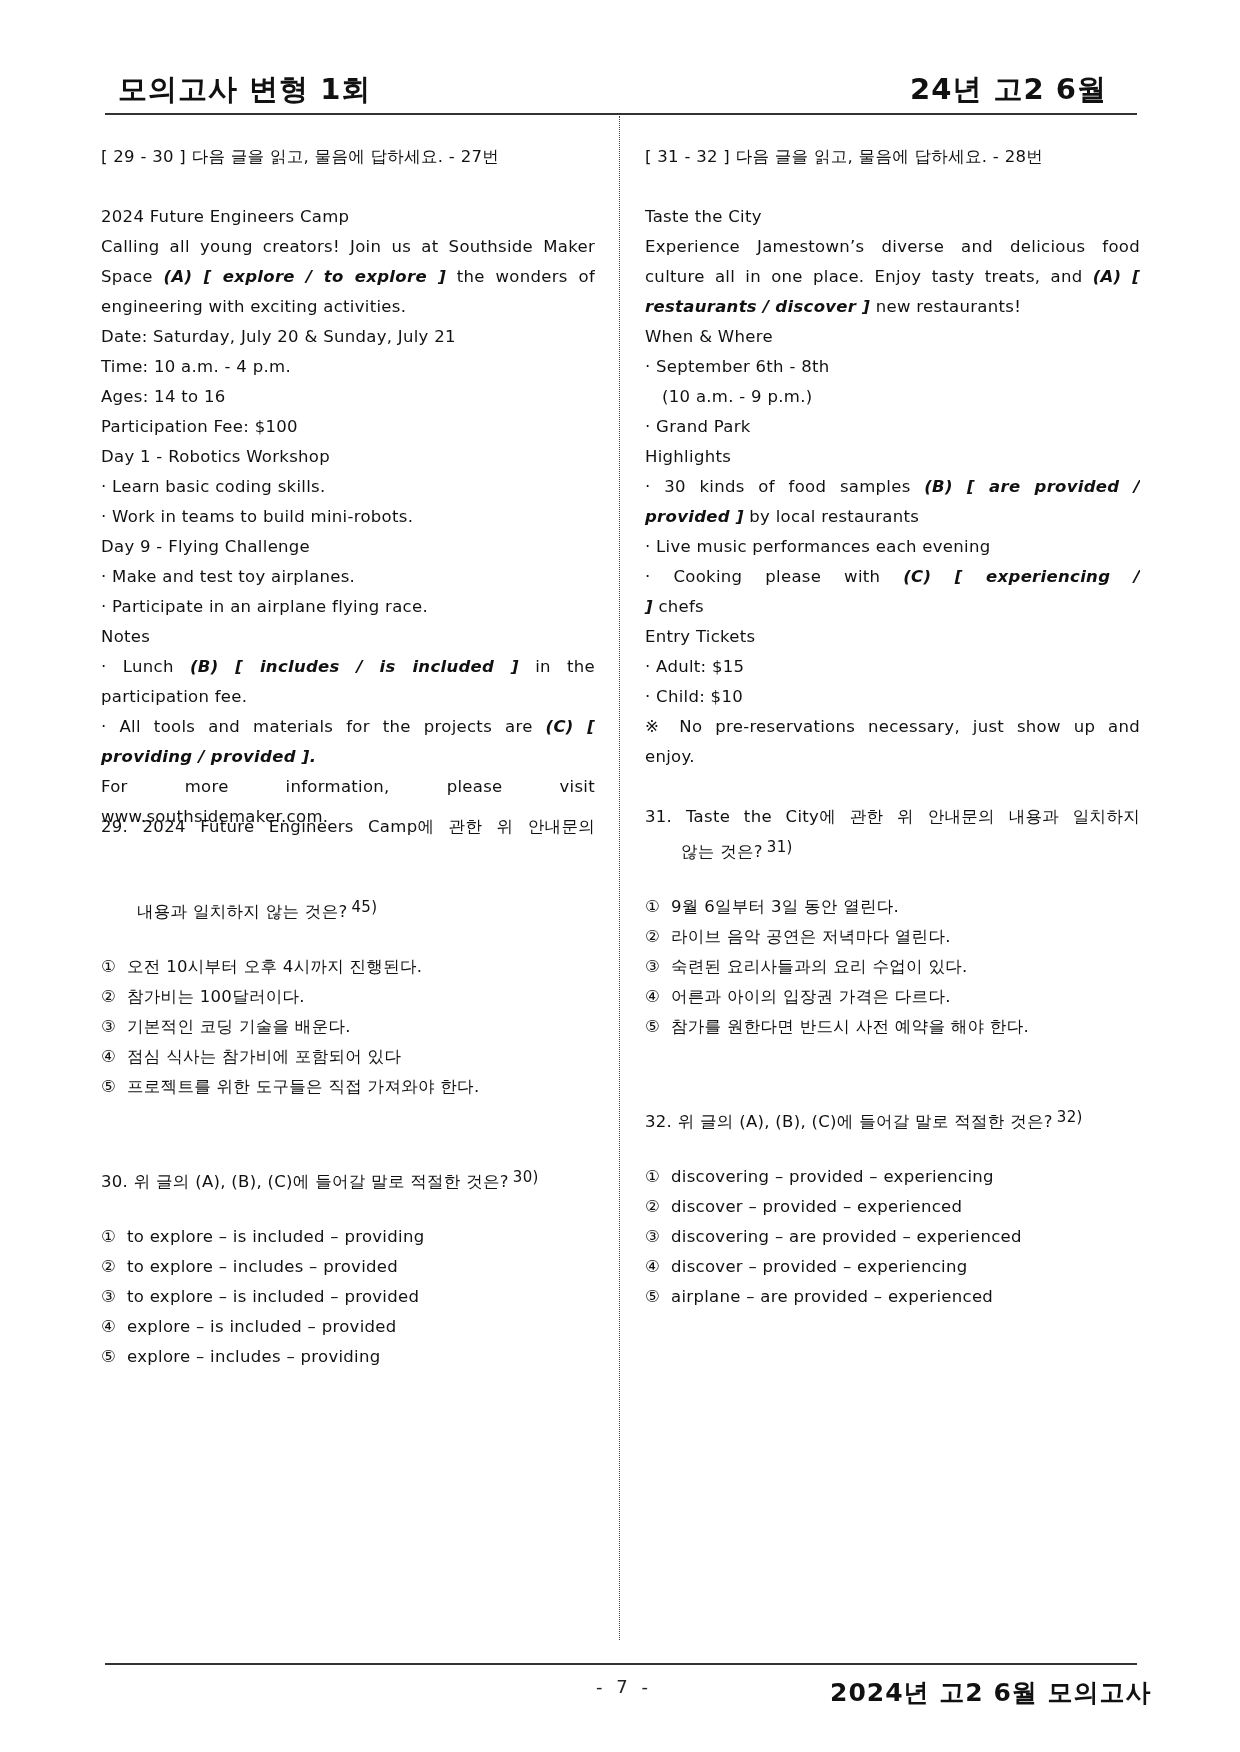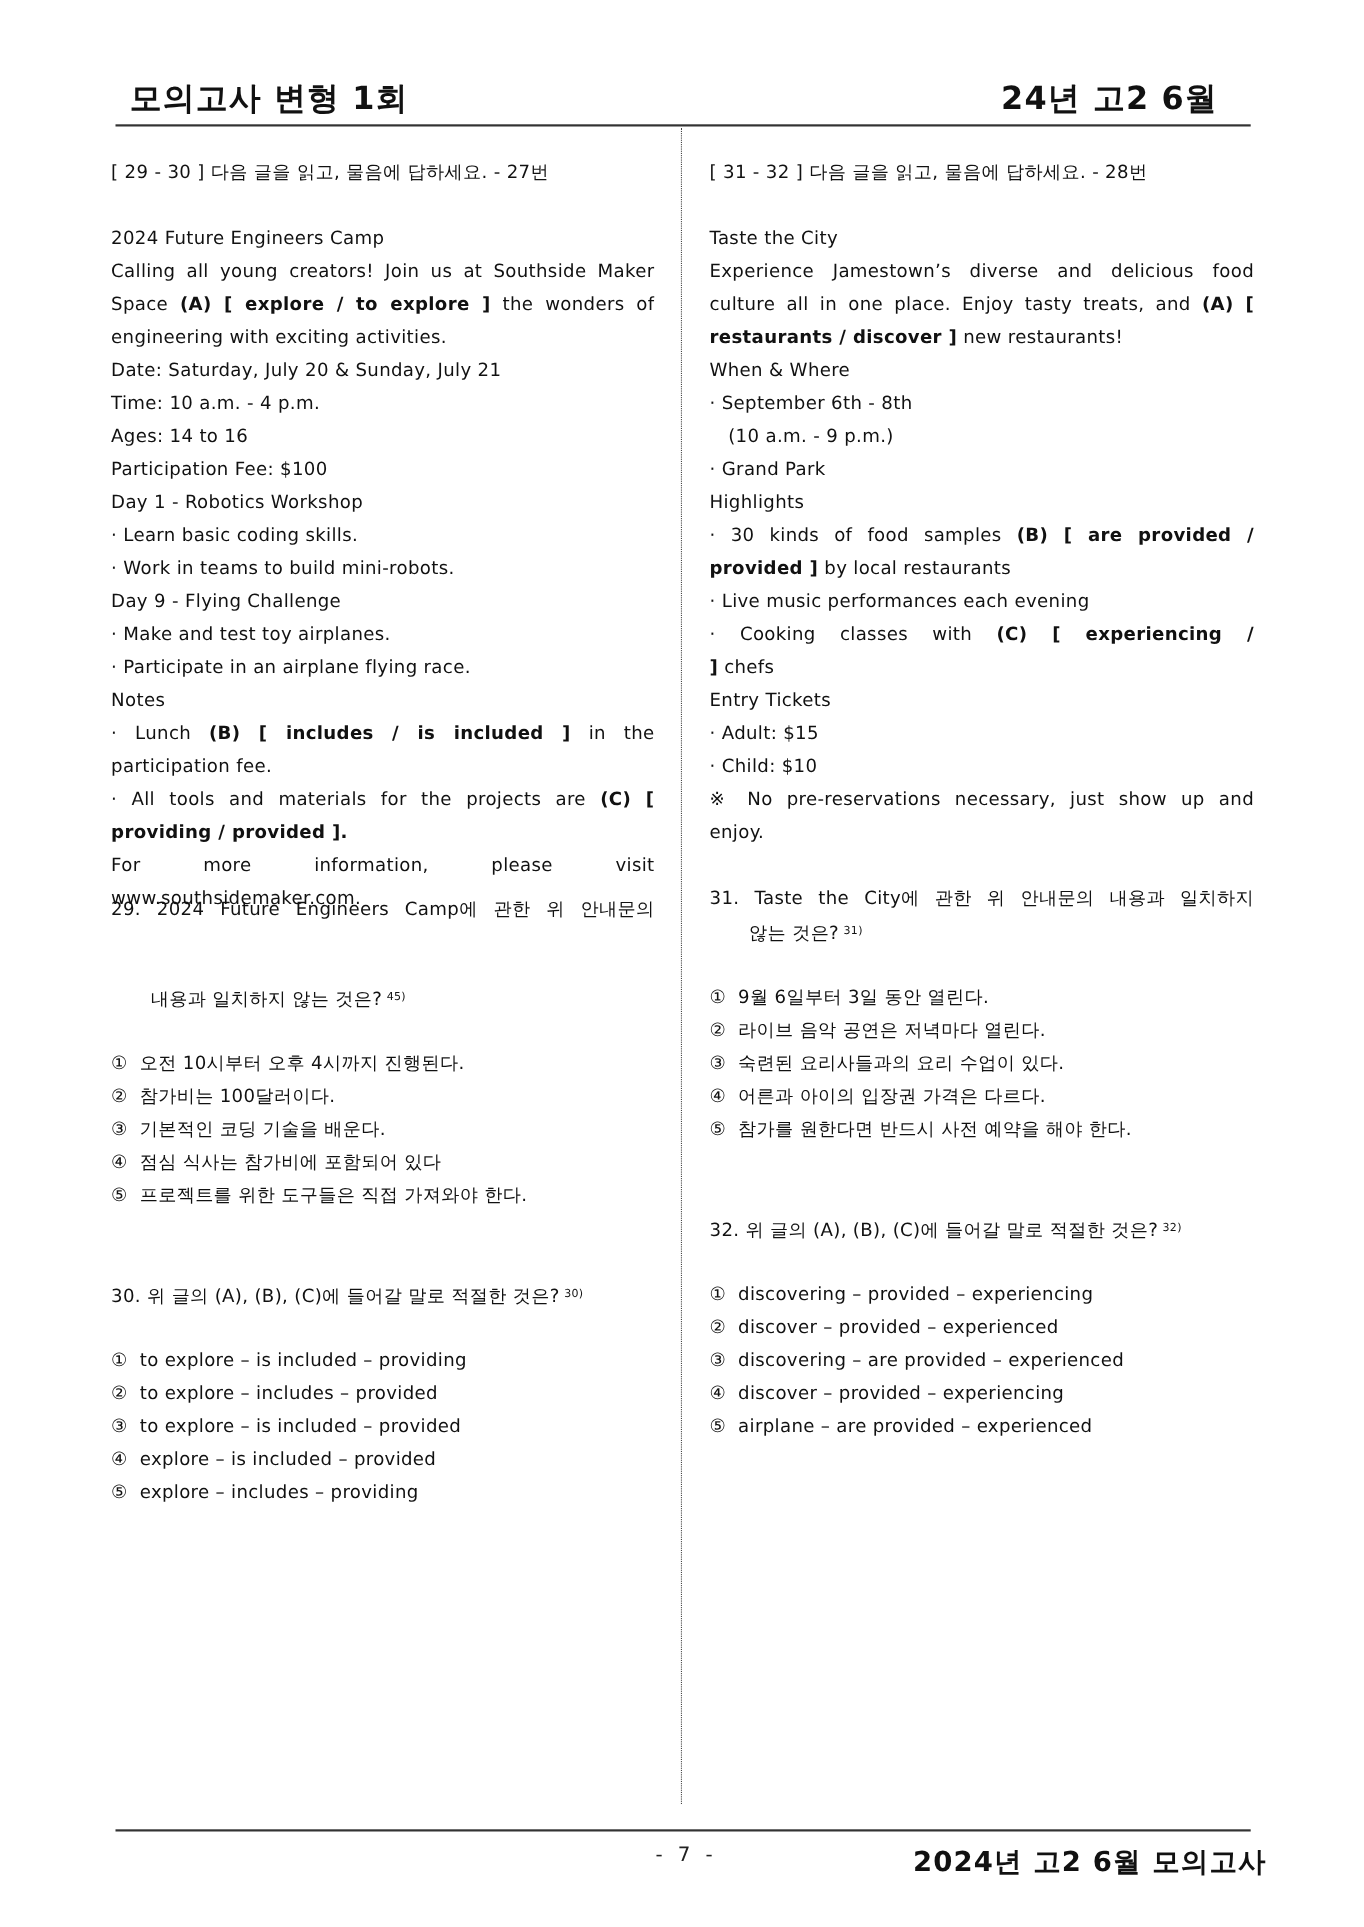--- a/index.html
+++ b/index.html
@@ -13,24 +13,24 @@
   #hdr-rule { top: 113px; }
   #ftr-rule { top: 1663px; }
   .divider { position: absolute; left: 619px; top: 116px; height: 1524px; width: 0;
              border-left: 1px dotted #444; }
   .col { position: absolute; top: 0; }
   #col-left { left: 101px; width: 494px; }
   #col-right { left: 645px; width: 495px; }
   .ln { position: absolute; left: 0; width: 100%; height: 30px; line-height: 30px;
         font-size: 16.5px; white-space: nowrap; overflow: visible; letter-spacing: 0.3px; }
   .ln.j { text-align: justify; text-align-last: justify; white-space: normal; height: 30px; overflow: hidden; }
-  .ln .b { font-weight: bold; }
+  .ln .b { font-weight: bold; font-style: italic; }
   .ln.ind { padding-left: 36px; box-sizing: border-box; }
   .ln.ind2 { padding-left: 17px; box-sizing: border-box; }
-  .sup { font-size: 10px; vertical-align: 5px; margin-left: 4px; }
+  .sup { font-size: 15px; vertical-align: 5px; margin-left: 4px; }
   .opt-num { display: inline-block; width: 26px; }
   .ftr { position: absolute; top: 1676px; }
   #ftr-page { left: 596px; font-size: 18px; letter-spacing: 4px; color: #222; }
   #ftr-title { left: 830px; font-size: 25px; font-weight: bold; letter-spacing: 1px; color: #111; }
 </style>
 </head>
 <body>
 
 <div class="hdr-title" id="hdr-left">모의고사 변형 1회</div>
 <div class="hdr-title" id="hdr-right">24년 고2 6월</div>
@@ -120,21 +120,21 @@
   <div class="ln j" style="top:472px">
     <span>·  30 kinds of food samples</span>
     <span class="b">(B) [ are provided /</span>
   </div>
   <div class="ln" style="top:502px">
     <span class="b">provided ]</span>
     <span>by local restaurants</span>
   </div>
   <div class="ln" style="top:532px">· Live music performances each evening</div>
   <div class="ln j" style="top:562px">
-    <span>· Cooking classes with</span>
+    <span>· Cooking please with</span>
     <span class="b">(C) [ experiencing / experienced</span>
   </div>
   <div class="ln" style="top:592px">
     <span class="b">]</span>
     <span>chefs</span>
   </div>
   <div class="ln" style="top:622px">Entry Tickets</div>
   <div class="ln" style="top:652px">· Adult: $15</div>
   <div class="ln" style="top:682px">· Child: $10</div>
   <div class="ln j" style="top:712px">※ No pre-reservations necessary, just show up and</div>

